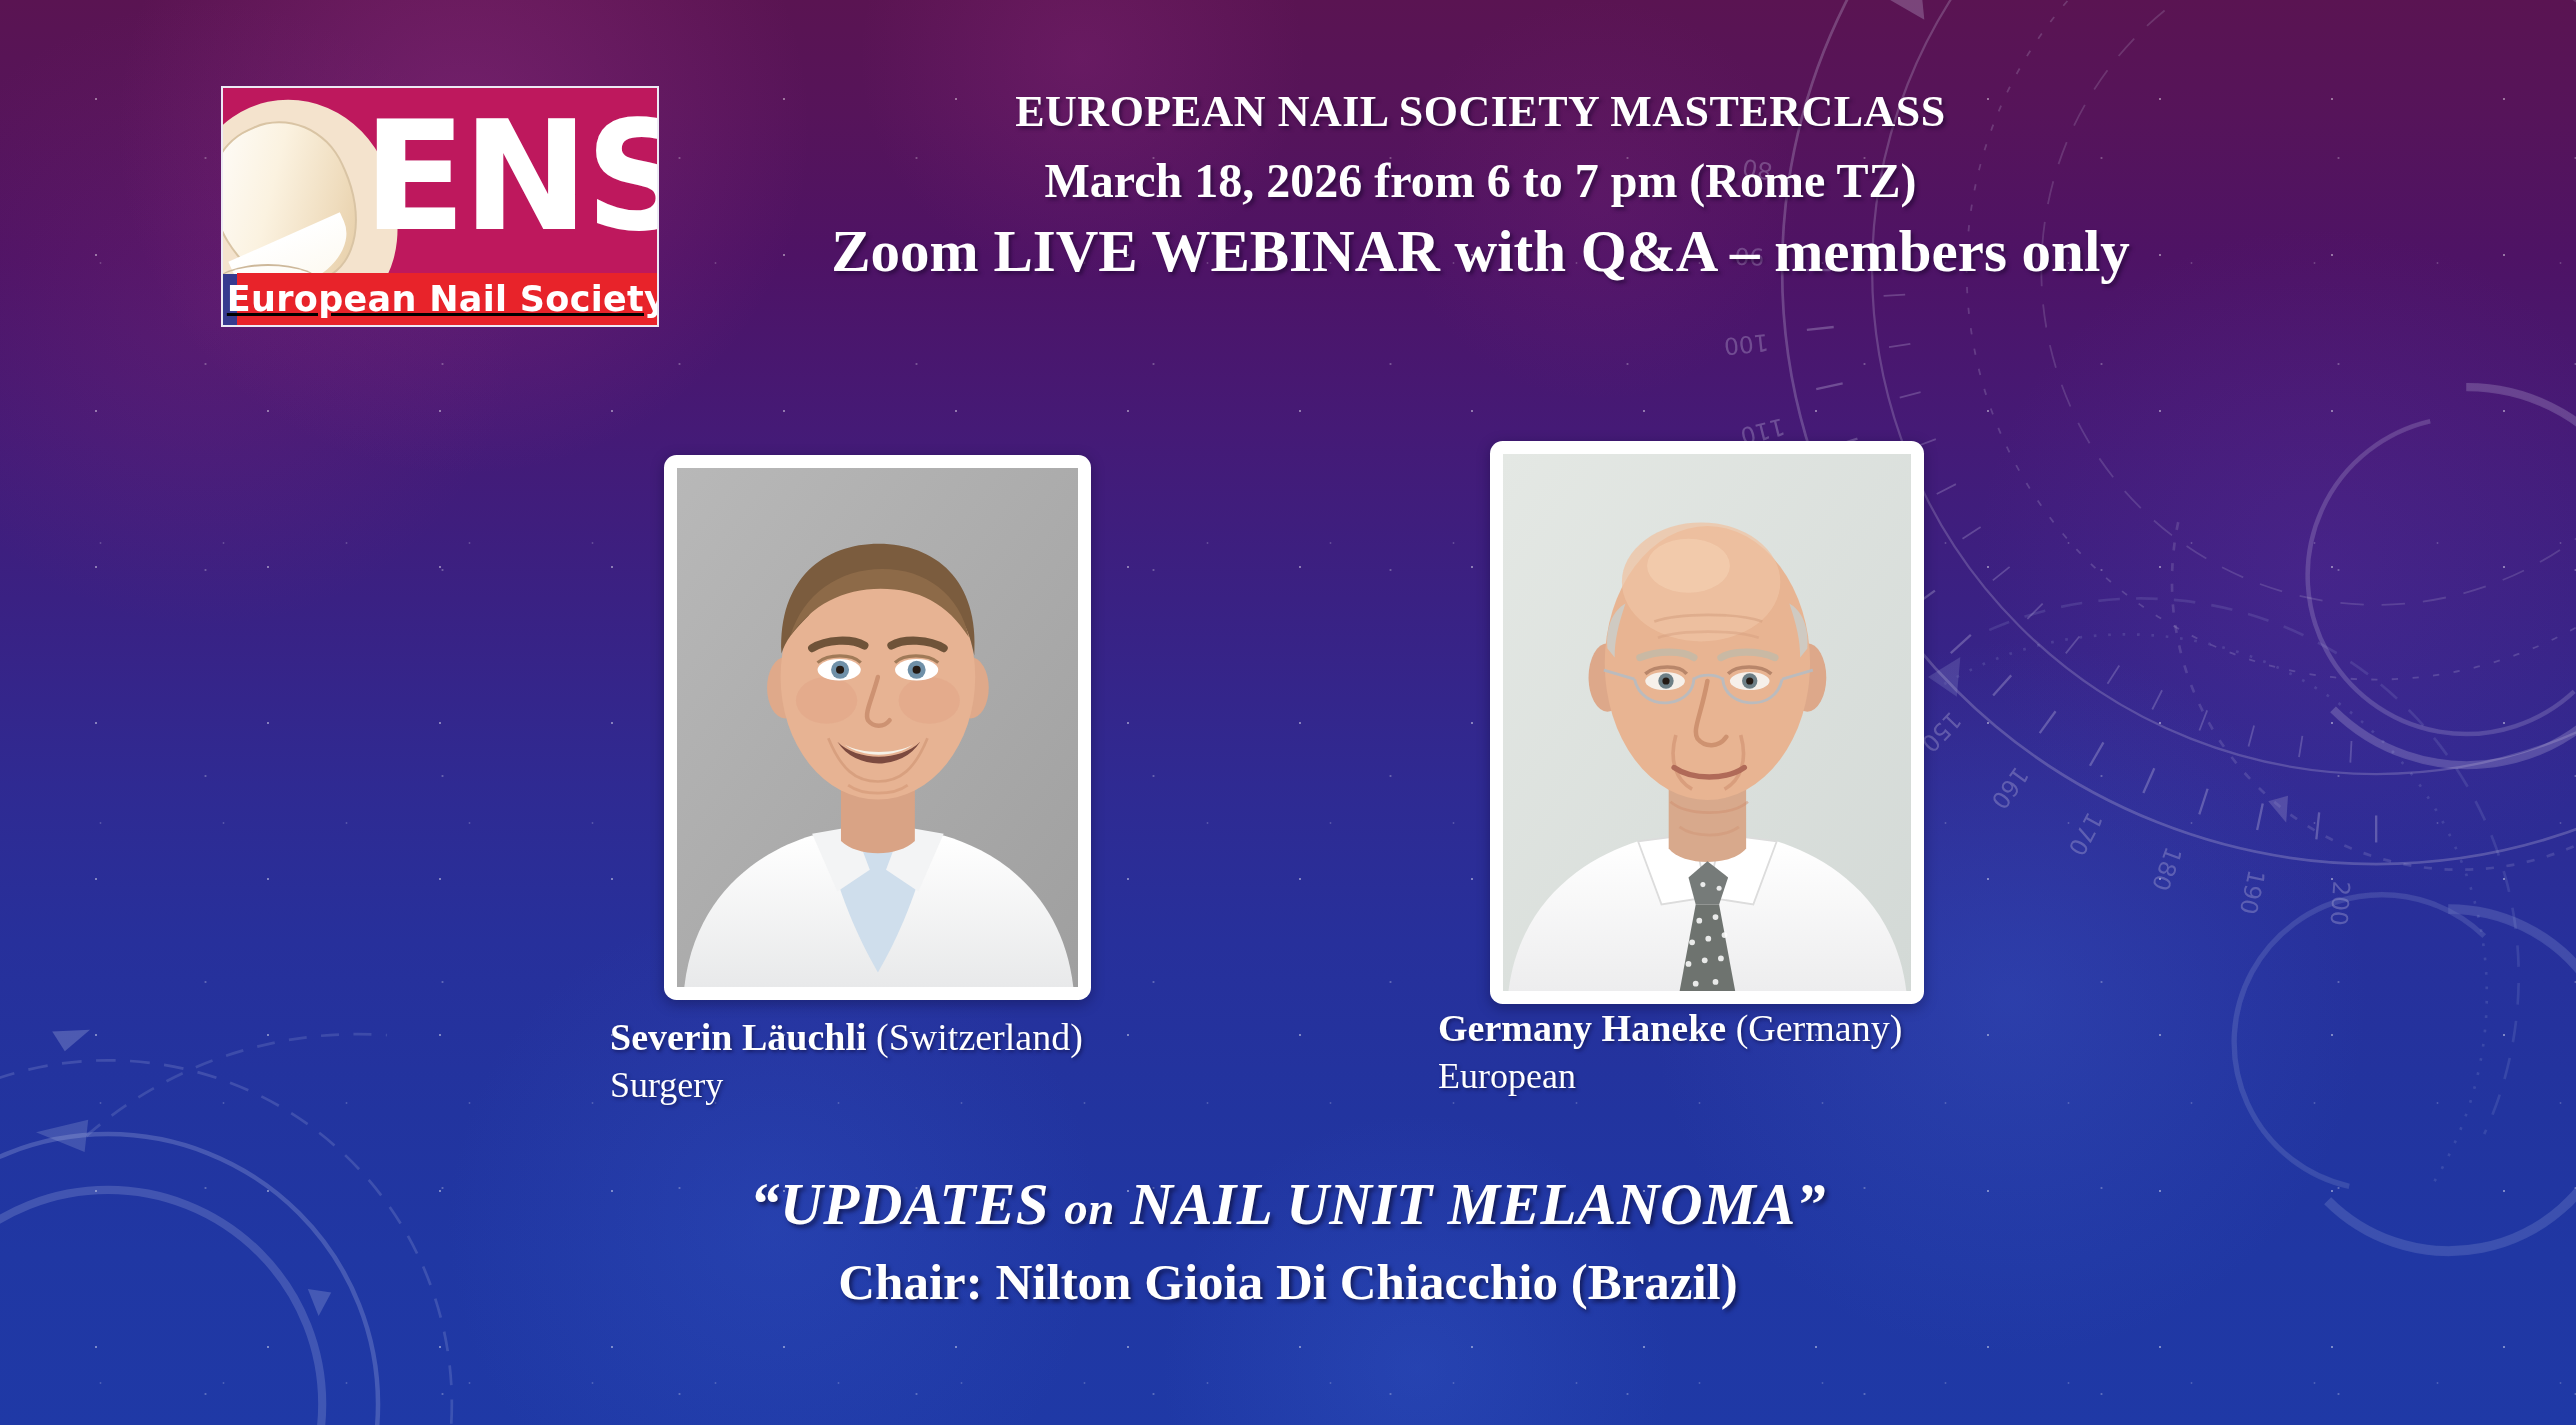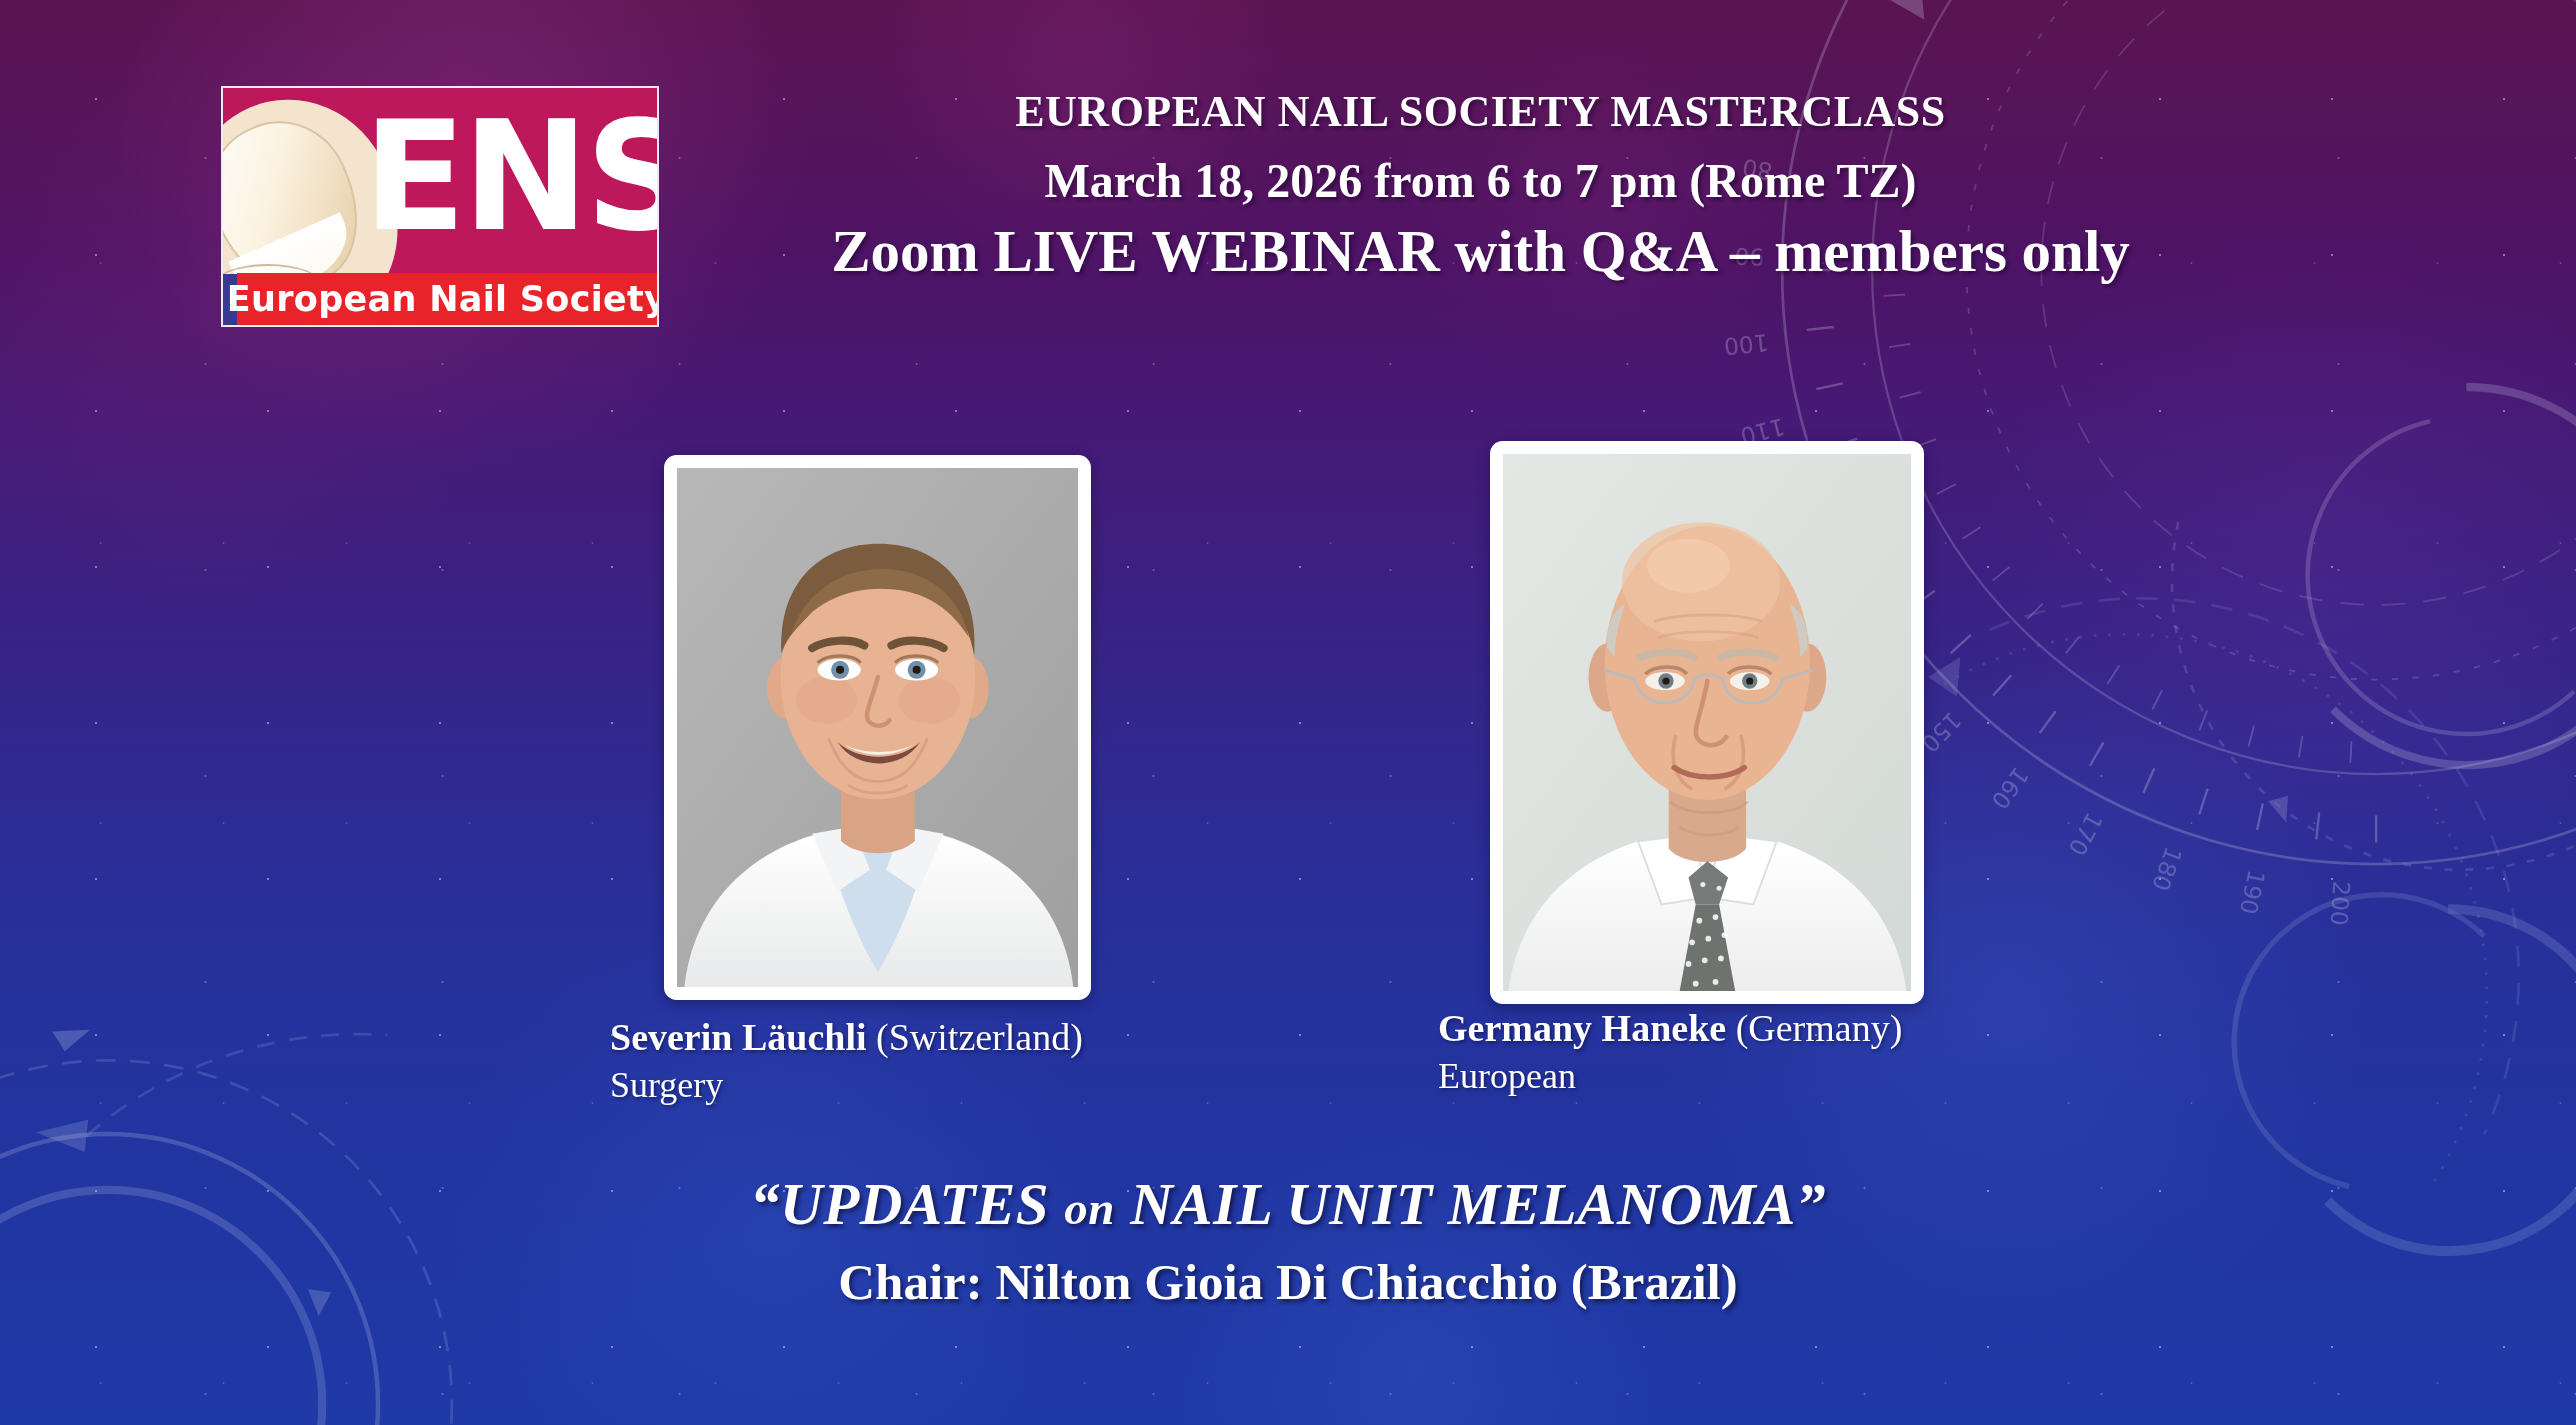--- a/index.html
+++ b/index.html
@@ -83,20 +83,21 @@
     overflow: hidden;
   }
   #logo .logo-band {
     position: absolute;
     left: 14px; right: 0; bottom: 0;
     height: 52px;
     background: #e8232a;
     display: flex;
     align-items: center;
     justify-content: center;
+    text-decoration: underline;
   }
   #logo .logo-band-text {
     color: #ffffff;
     font-family: "DejaVu Sans", sans-serif;
     font-weight: 700;
     font-size: 35px;
     letter-spacing: 0.3px;
     white-space: nowrap;
   }
   #logo .ens-text {

